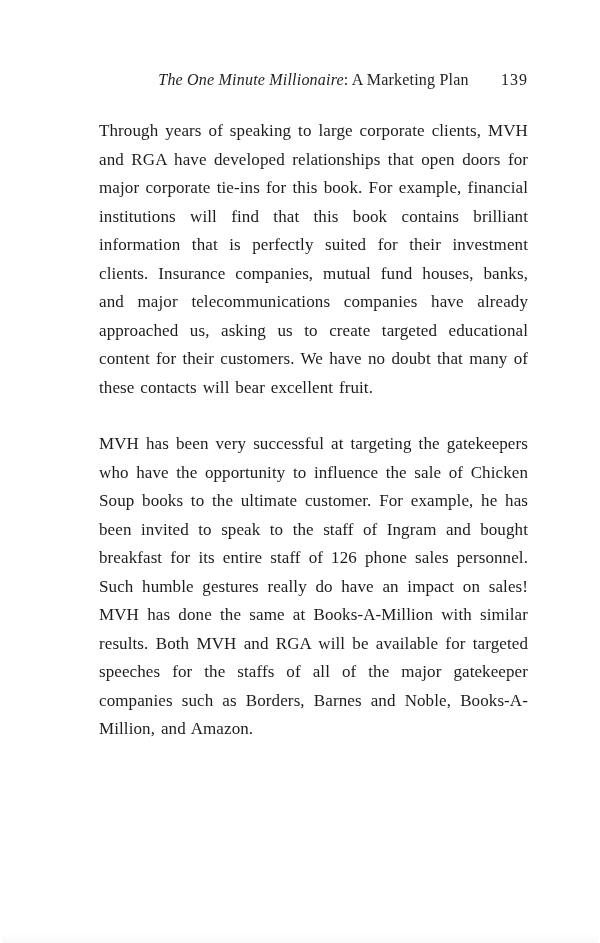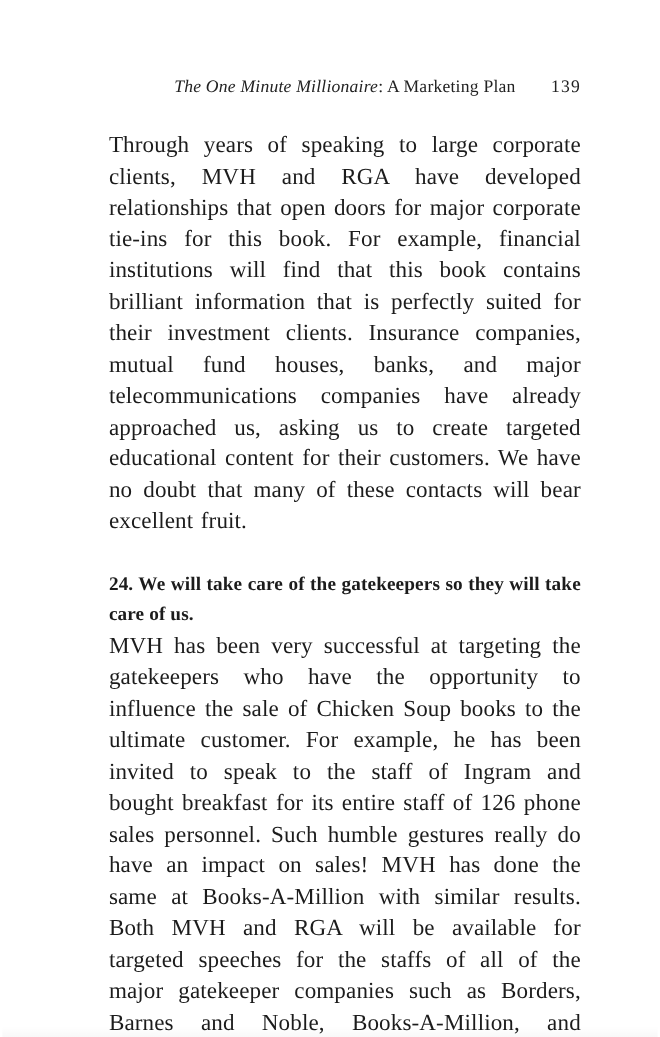--- a/index.html
+++ b/index.html
@@ -65,21 +65,21 @@
   h2.section-heading {
     margin: 0;
     font-size: 17.5px;
     line-height: 28.5px;
     font-weight: bold;
     text-align: justify;
     letter-spacing: 0.1px;
   }
   p.section-body {
     margin: 0;
-    font-size: 21px;
+    font-size: 17px;
     line-height: 28.5px;
     text-align: justify;
     word-spacing: 1.5px;
     letter-spacing: 0.1px;
   }
 </style>
 </head>
 <body>
 
 <div class="page">
@@ -89,19 +89,18 @@
     <span class="page-number">139</span>
   </div>
 
   <div class="content">
 
     <section class="plan-section">
       <p class="section-body">Through years of speaking to large corporate clients, MVH and RGA have developed relationships that open doors for major corporate tie-ins for this book. For example, financial institutions will find that this book contains brilliant information that is perfectly suited for their investment clients. Insurance companies, mutual fund houses, banks, and major telecommunications companies have already approached us, asking us to create targeted educational content for their customers. We have no doubt that many of these contacts will bear excellent fruit.</p>
     </section>
 
     <section class="plan-section">
-      <h2 class="section-heading">24. We will take care of the gatekeepers so they will take care of us.</h2>
       <p class="section-body">MVH has been very successful at targeting the gatekeepers who have the opportunity to influence the sale of Chicken Soup books to the ultimate customer. For example, he has been invited to speak to the staff of Ingram and bought breakfast for its entire staff of 126 phone sales personnel. Such humble gestures really do have an impact on sales! MVH has done the same at Books-A-Million with similar results. Both MVH and RGA will be available for targeted speeches for the staffs of all of the major gatekeeper companies such as Borders, Barnes and Noble, Books-A-Million, and Amazon.</p>
     </section>
 
   </div>
 
 </div>
 
 </body></html>

